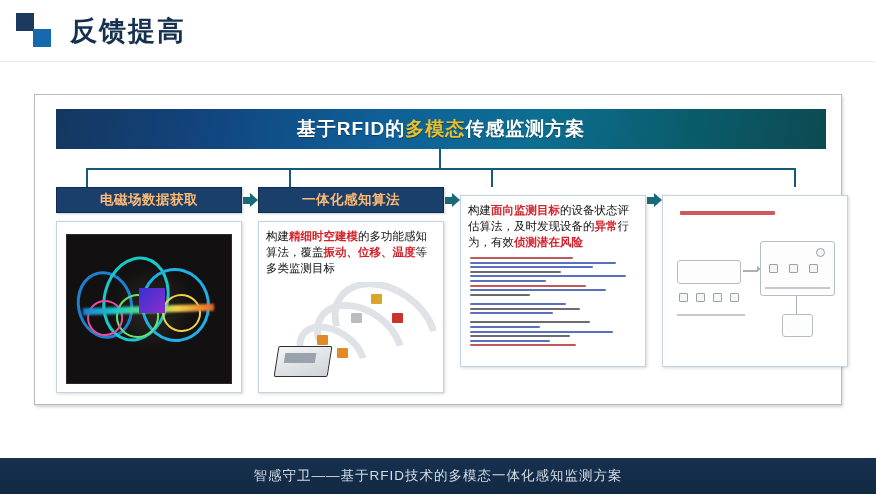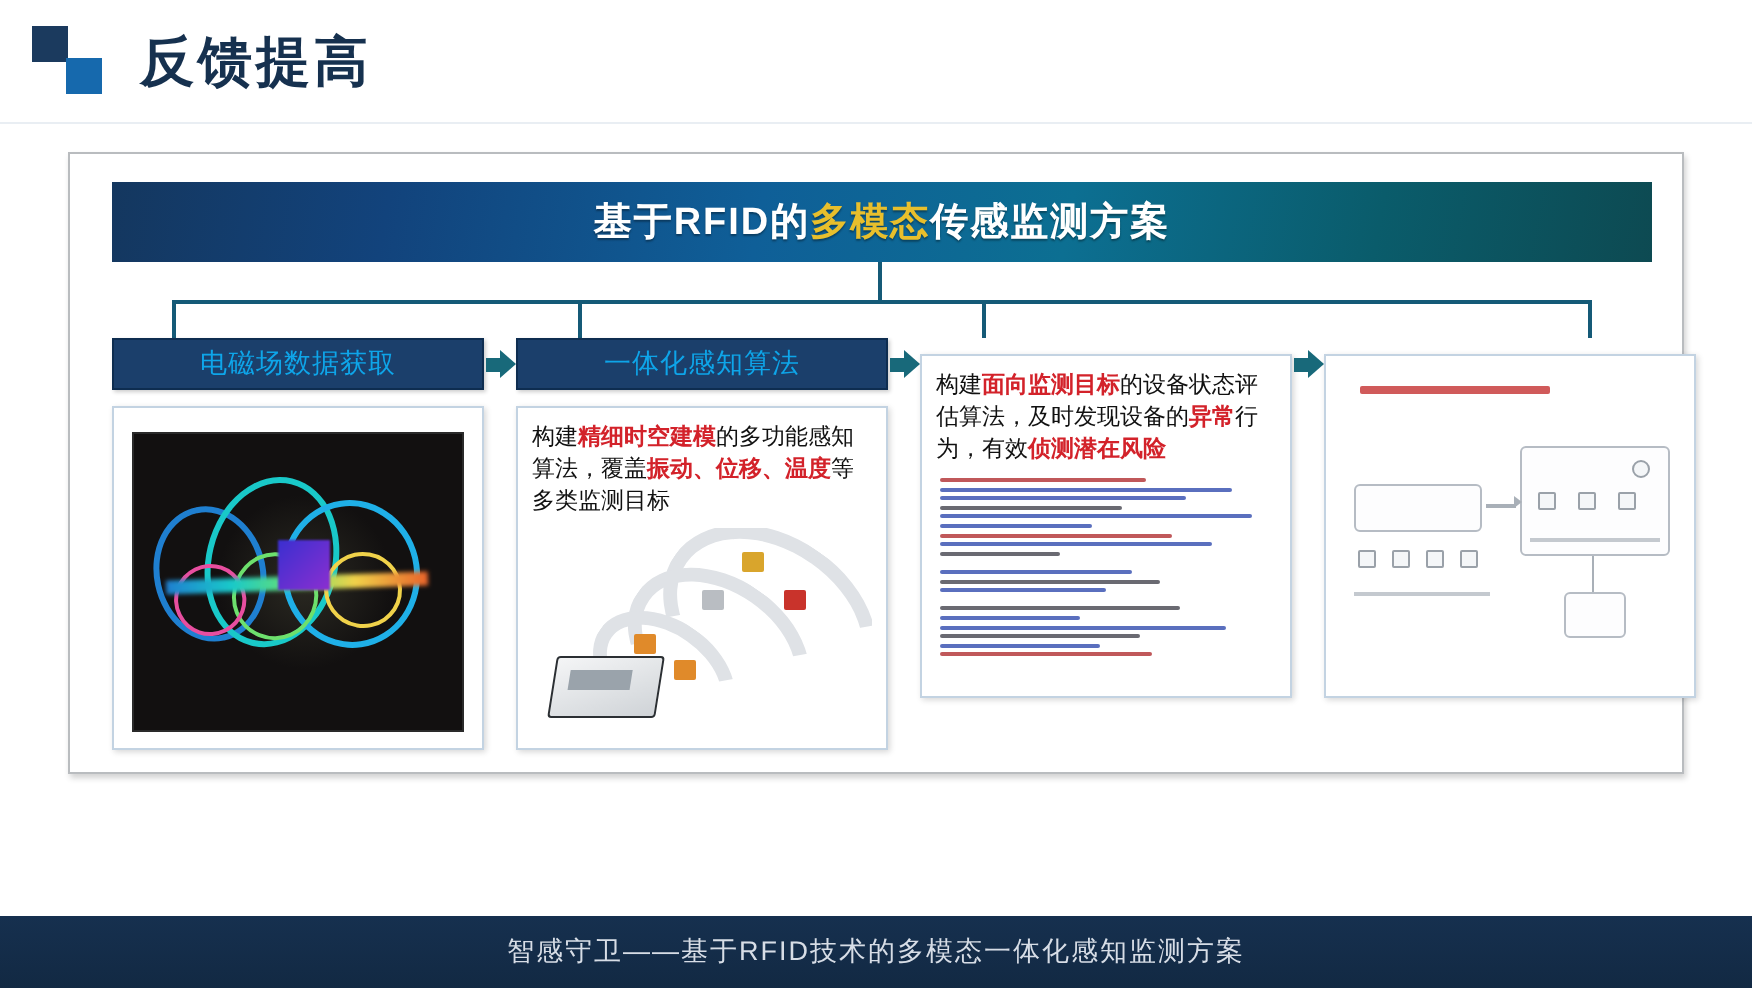--- a/index.html
+++ b/index.html
@@ -56,21 +56,21 @@
   .header-rule {
     position: absolute;
     left: 0; bottom: 0;
     width: 876px; height: 1px;
     background: #e9eef3;
   }
 
   
   .card {
     position: absolute;
-    left: 34px; top: 76px;
+    left: 34px; top: 94px;
     width: 808px; height: 311px;
     background: #ffffff;
     border: 1px solid #b9bcbf;
     box-shadow: 1px 2px 3px rgba(0,0,0,0.18);
   }
 
   
   .banner {
     position: absolute;
     left: 21px; top: 14px;
@@ -159,22 +159,22 @@
     height: 26px;
     background: #1b3f6b;
     border: 1px solid #0e2d50;
     display: flex;
     align-items: center;
     justify-content: center;
     box-shadow: 1px 1px 2px rgba(0,0,0,0.2);
   }
   .stage-head-text {
     font-size: 13.5px;
-    font-weight: normal;
-    color: #0ea5e9;
+    font-weight: bold;
+    color: #fdba74;
     letter-spacing: 0.5px;
     white-space: nowrap;
   }
 
   .panel {
     margin-top: 8px;
     height: 172px;
     background: #ffffff;
     border: 1px solid #c3d3e2;
     box-shadow: 1px 1px 3px rgba(0,0,0,0.16);

